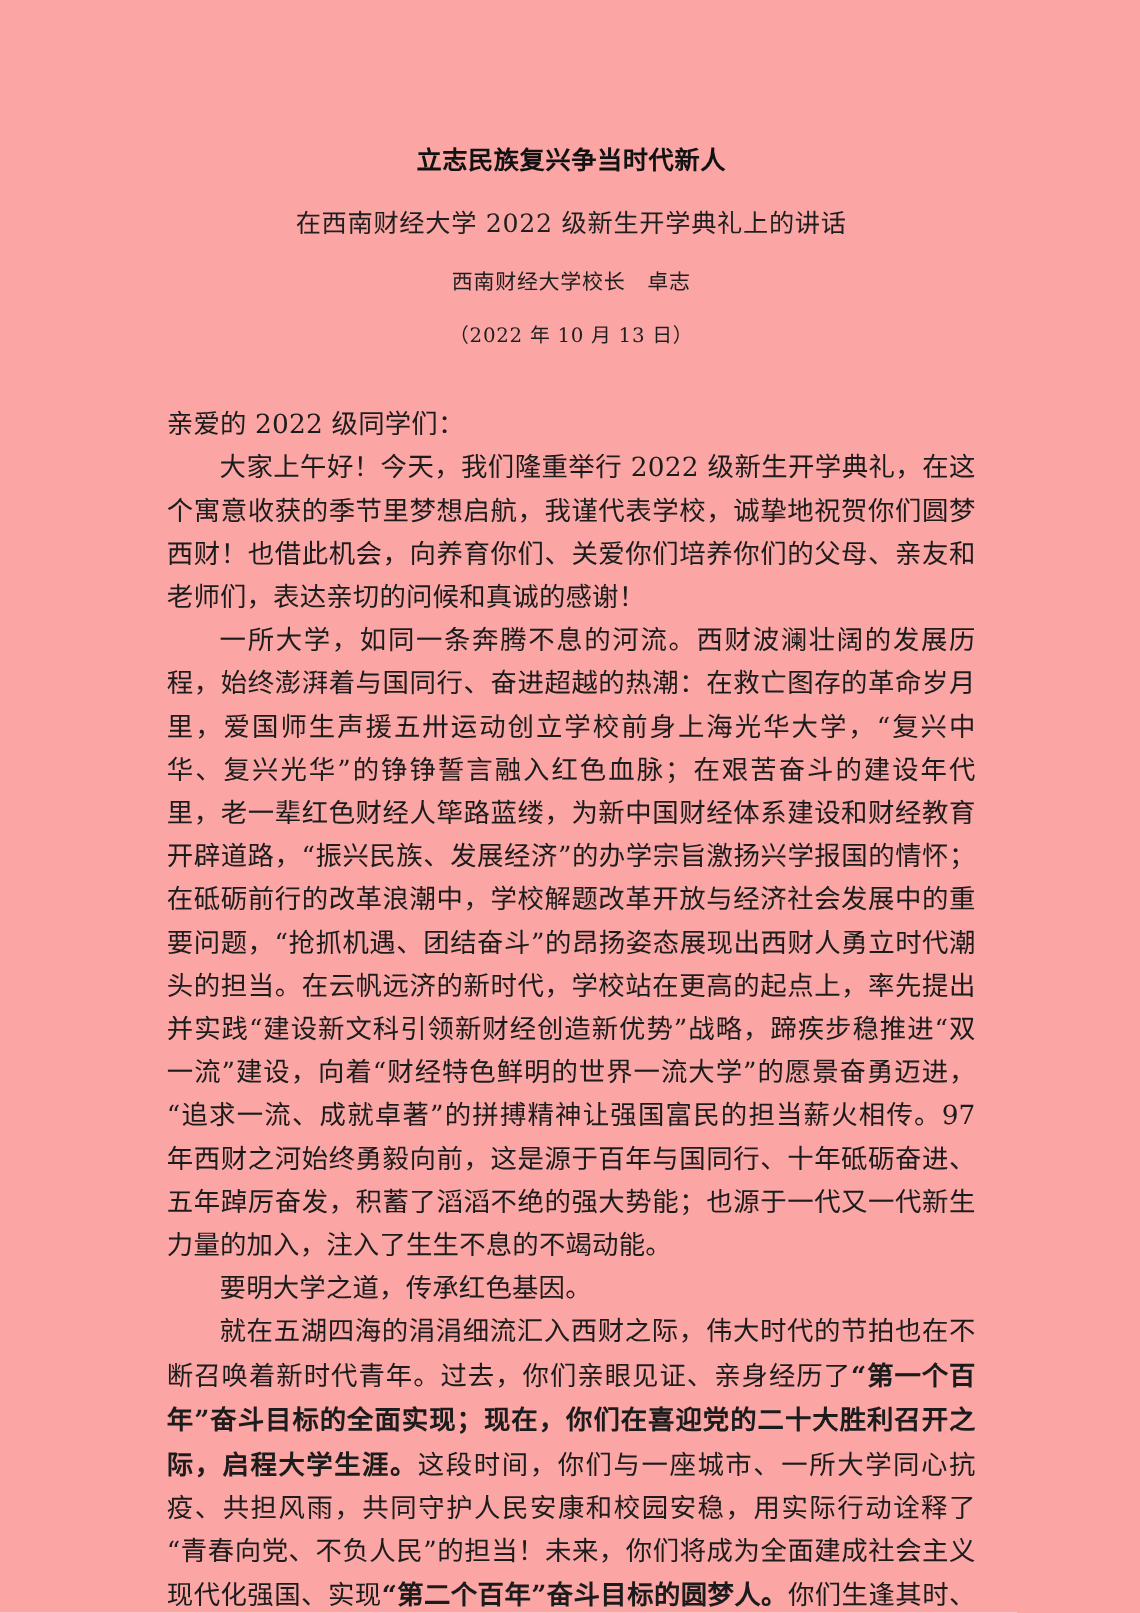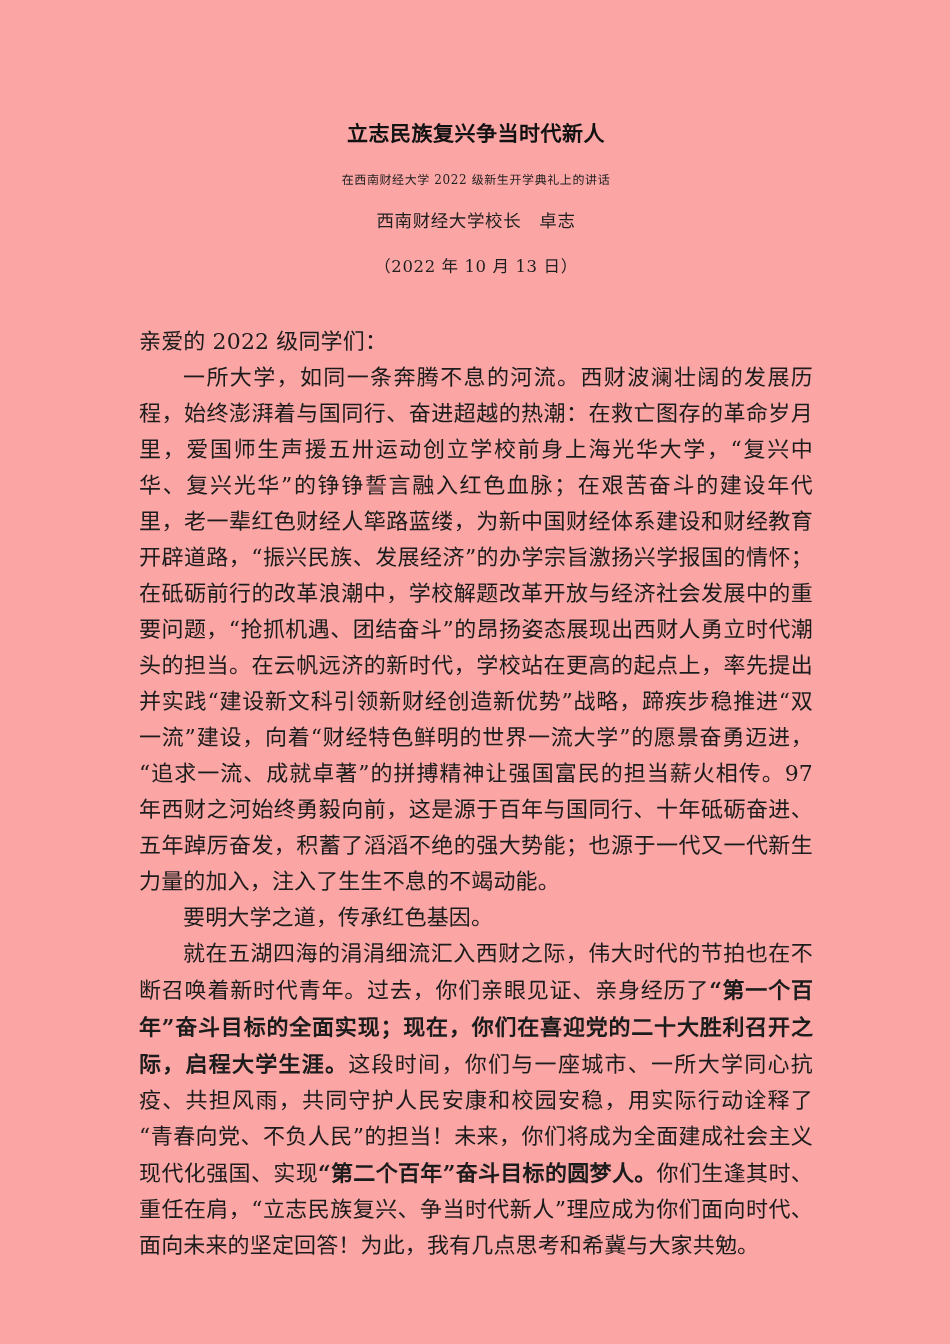--- a/index.html
+++ b/index.html
@@ -39,29 +39,29 @@
     font-family: "DejaVu Serif", "Liberation Serif", serif;
     font-weight: 700;
     font-size: 21px;
     letter-spacing: 0.5px;
     line-height: 1.5;
     color: #121212;
     margin: 0;
   }
   .doc-subtitle {
     font-family: "DejaVu Serif", "Liberation Serif", serif;
-    font-size: 12px;
+    font-size: 21px;
     letter-spacing: 0.6px;
     line-height: 1.5;
     color: #1f1f1f;
     margin: 0;
     padding-top: 21px;
   }
   .doc-byline {
-    font-family: Liberation Mono, monospace;
+    font-family: Liberation Serif, serif;
     font-size: 17.5px;
     letter-spacing: 0.6px;
     line-height: 1.5;
     color: #1f1f1f;
     margin: 0;
     padding-top: 20px;
   }
   .doc-date {
     font-family: "DejaVu Serif", "Liberation Serif", serif;
     font-size: 16.5px;
@@ -108,19 +108,20 @@
 
     <div class="title-block">
       <h1 class="doc-title">立志民族复兴争当时代新人</h1>
       <p class="doc-subtitle">在西南财经大学 2022 级新生开学典礼上的讲话</p>
       <p class="doc-byline">西南财经大学校长　卓志</p>
       <p class="doc-date">（2022 年 10 月 13 日）</p>
     </div>
 
     <div class="paras">
         <p class="para salutation"><span>亲爱的 2022 级同学们：</span></p>
+        <p class="para indent"><span>大家上午好！今天，我们隆重举行 2022 级新生开学典礼，在这个寓意收获的季节里梦想启航，我谨代表学校，诚挚地祝贺你们圆梦西财！也借此机会，向养育你们、关爱你们培养你们的父母、亲友和老师们，表达亲切的问候和真诚的感谢！</span></p>
         <p class="para indent"><span>一所大学，如同一条奔腾不息的河流。西财波澜壮阔的发展历程，始终澎湃着与国同行、奋进超越的热潮：在救亡图存的革命岁月里，爱国师生声援五卅运动创立学校前身上海光华大学，“复兴中华、复兴光华”的铮铮誓言融入红色血脉；在艰苦奋斗的建设年代里，老一辈红色财经人筚路蓝缕，为新中国财经体系建设和财经教育开辟道路，“振兴民族、发展经济”的办学宗旨激扬兴学报国的情怀；在砥砺前行的改革浪潮中，学校解题改革开放与经济社会发展中的重要问题，“抢抓机遇、团结奋斗”的昂扬姿态展现出西财人勇立时代潮头的担当。在云帆远济的新时代，学校站在更高的起点上，率先提出并实践“建设新文科引领新财经创造新优势”战略，蹄疾步稳推进“双一流”建设，向着“财经特色鲜明的世界一流大学”的愿景奋勇迈进，“追求一流、成就卓著”的拼搏精神让强国富民的担当薪火相传。97 年西财之河始终勇毅向前，这是源于百年与国同行、十年砥砺奋进、五年踔厉奋发，积蓄了滔滔不绝的强大势能；也源于一代又一代新生力量的加入，注入了生生不息的不竭动能。</span></p>
         <p class="para indent"><span>要明大学之道，传承红色基因。</span></p>
         <p class="para indent"><span>就在五湖四海的涓涓细流汇入西财之际，伟大时代的节拍也在不断召唤着新时代青年。过去，你们亲眼见证、亲身经历了</span><b>“第一个百年”奋斗目标的全面实现；现在，你们在喜迎党的二十大胜利召开之际，启程大学生涯。</b><span>这段时间，你们与一座城市、一所大学同心抗疫、共担风雨，共同守护人民安康和校园安稳，用实际行动诠释了“青春向党、不负人民”的担当！未来，你们将成为全面建成社会主义现代化强国、实现</span><b>“第二个百年”奋斗目标的圆梦人。</b><span>你们生逢其时、重任在肩，“立志民族复兴、争当时代新人”理应成为你们面向时代、面向未来的坚定回答！为此，我有几点思考和希冀与大家共勉。</span></p>
       </div>
 
   </div>
 </div>
 
 </body></html>

